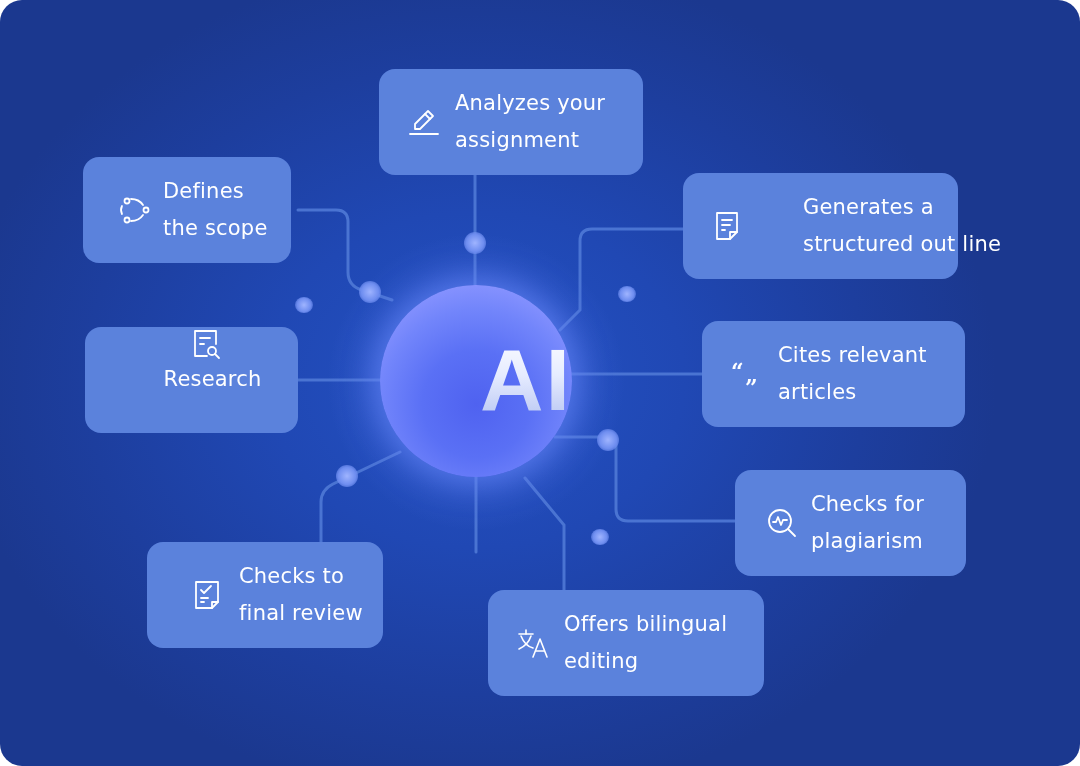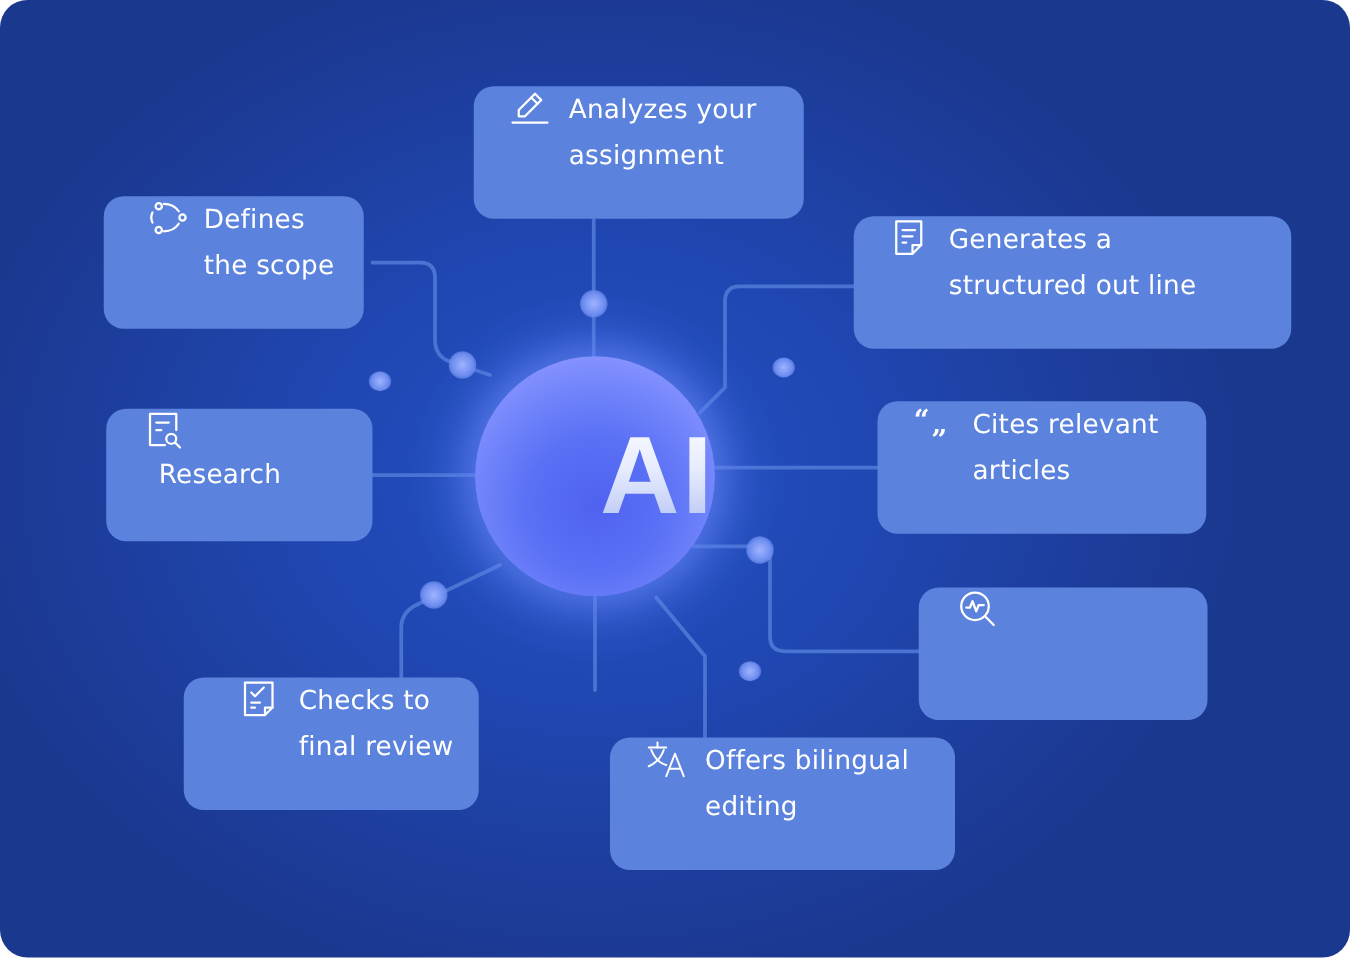--- a/index.html
+++ b/index.html
@@ -22,21 +22,21 @@
       display: flex; align-items: center; justify-content: flex-end;
     }
     .orb-label {
       font-family: "Liberation Sans", sans-serif; font-weight: bold; font-size: 88px; letter-spacing: 2px;
       background: linear-gradient(180deg, #ffffff 0%, #e6ecff 45%, #aebdf0 100%);
       -webkit-background-clip: text; background-clip: text; color: transparent;
       margin-top: -2px;
     }
     .node {
       position: absolute; background: #5b82dc; border-radius: 16px;
-      display: flex; color: #ffffff;
+      display: flex; align-items: center; color: #ffffff;
     }
     .node .ico { width: 34px; height: 34px; flex: 0 0 34px; display: flex; align-items: center; justify-content: center; }
     .node .ico svg { width: 34px; height: 34px; }
     .node .txt { font-size: 21px; line-height: 37px; font-weight: 500; letter-spacing: 0.2px; white-space: nowrap; }
     .dot {
       position: absolute; border-radius: 50%;
       background: radial-gradient(circle, #9fb4ff 0%, #6f8ef0 55%, rgba(100,130,240,0) 100%);
     }
   </style>
 </head>
@@ -105,21 +105,21 @@
         <path d="M26 22 Q 22 28 14 28"></path>
         <path d="M5 13 Q 3 17 5 21"></path>
       </svg>
     </span>
     <div class="txt" style="margin-left:12px;">
       <div>Defines</div>
       <div>the scope</div>
     </div>
   </div>
 
-  <div class="node" style="left:683px;top:173px;width:350px;height:106px;padding-left:28px;">
+  <div class="node" style="left:683px;top:173px;width:275px;height:106px;padding-left:28px;gap:44px;">
     <span class="ico">
       <svg viewBox="0 0 34 34" fill="none" stroke="#fff" stroke-width="1.8" stroke-linejoin="round" stroke-linecap="round">
         <path d="M6 4 H 26 V 23 L 19 30 H 6 Z"></path>
         <path d="M19 30 V 23 H 26"></path>
         <path d="M11 11 H 21"></path>
         <path d="M11 16 H 19"></path>
         <path d="M11 21 H 14"></path>
       </svg>
     </span>
     <div class="txt" style="margin-left:14px;">
@@ -157,20 +157,24 @@
   </div>
 
   <div class="node" style="left:735px;top:470px;width:231px;height:106px;padding-left:30px;">
     <span class="ico">
       <svg viewBox="0 0 34 34" fill="none" stroke="#fff" stroke-width="1.8" stroke-linejoin="round" stroke-linecap="round">
         <circle cx="15" cy="15" r="11"></circle>
         <path d="M23 23 L 30 30"></path>
         <path d="M8 16 H 11 L 13 11 L 16 19 L 18 14 H 22"></path>
       </svg>
     </span>
+    <div class="txt" style="margin-left:12px;">
+      <div>Checks for</div>
+      <div>plagiarism</div>
+    </div>
   </div>
 
   <div class="node" style="left:147px;top:542px;width:236px;height:106px;padding-left:44px;">
     <span class="ico">
       <svg viewBox="0 0 34 34" fill="none" stroke="#fff" stroke-width="1.8" stroke-linejoin="round" stroke-linecap="round">
         <path d="M5 4 H 27 V 24 L 21 30 H 5 Z"></path>
         <path d="M21 30 V 24 H 27"></path>
         <path d="M10 12 L 13 15 L 20 8"></path>
         <path d="M10 20 H 17"></path>
         <path d="M10 24 H 13"></path>

